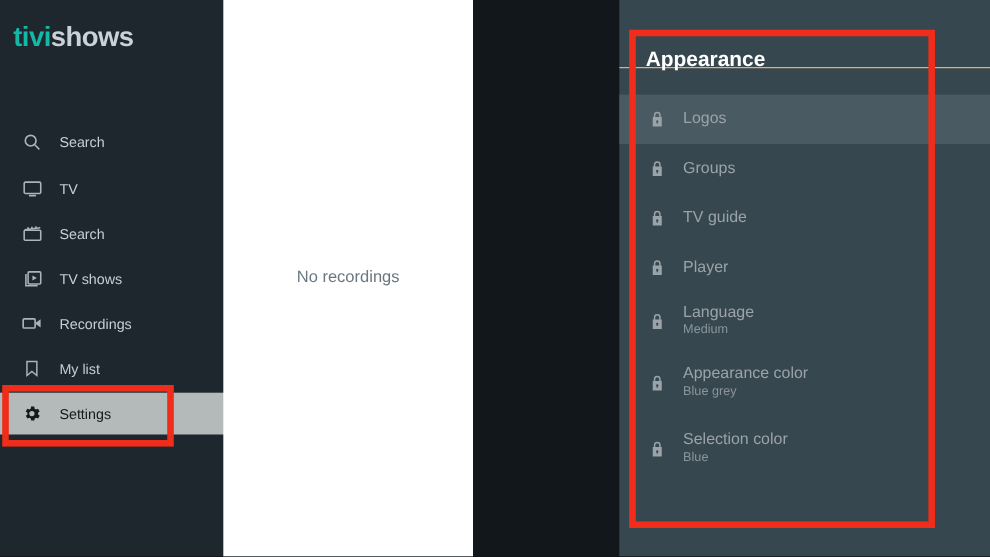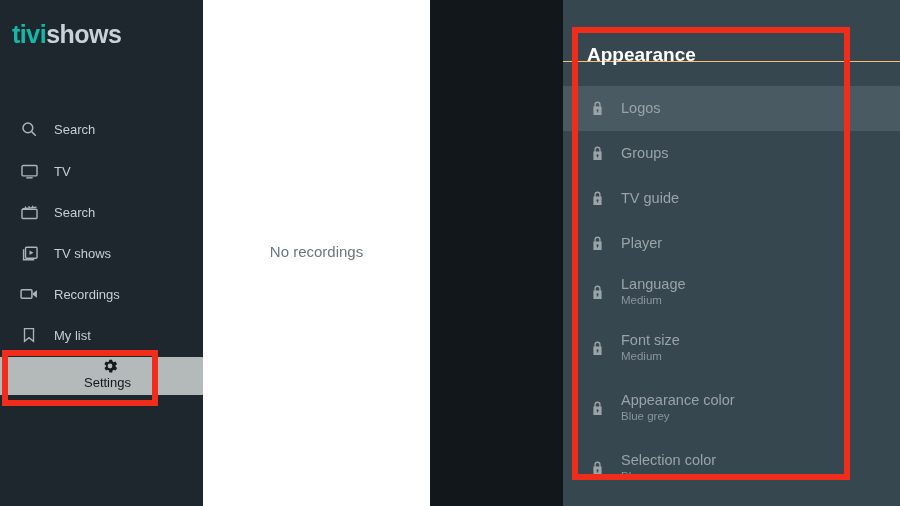--- a/index.html
+++ b/index.html
@@ -38,21 +38,20 @@
     display: flex; align-items: center; justify-content: center;
     color: #aab4bc;
   }
   .nav-item .lb {
     margin-left: 8px;
     font-size: 13px; color: #c5ced4;
   }
   .nav-item.sel {
     width: 207px; height: 38px;
     background: #b4b9ba;
-    flex-direction: column;
   }
   .nav-item.sel .ic { color: #15191c; }
   .nav-item.sel .lb { color: #15191c; }
 
   
   #mid {
     position: absolute; left: 203px; top: 0;
     width: 227px; height: 506px;
     background: #ffffff;
   }
@@ -250,31 +249,20 @@
           <svg width="17" height="17" viewBox="0 0 24 24" fill="currentColor">
             <path d="M12 2.2a4.4 4.4 0 0 0-4.4 4.4V9H6.2v12.2h11.6V9h-1.4V6.6A4.4 4.4 0 0 0 12 2.2zm0 1.9a2.5 2.5 0 0 1 2.5 2.5V9h-5V6.6A2.5 2.5 0 0 1 12 4.1zm0 9.1a1.5 1.5 0 0 1 .8 2.8v1.6h-1.6v-1.6A1.5 1.5 0 0 1 12 13.2z"></path>
           </svg>
         </span>
         <span class="txt">
           <div class="title">Language</div>
           <div class="sub">Medium</div>
         </span>
       </div>
 
-      <div class="row" style="height:60px">
-        <span class="lock">
-          <svg width="17" height="17" viewBox="0 0 24 24" fill="currentColor">
-            <path d="M12 2.2a4.4 4.4 0 0 0-4.4 4.4V9H6.2v12.2h11.6V9h-1.4V6.6A4.4 4.4 0 0 0 12 2.2zm0 1.9a2.5 2.5 0 0 1 2.5 2.5V9h-5V6.6A2.5 2.5 0 0 1 12 4.1zm0 9.1a1.5 1.5 0 0 1 .8 2.8v1.6h-1.6v-1.6A1.5 1.5 0 0 1 12 13.2z"></path>
-          </svg>
-        </span>
-        <span class="txt">
-          <div class="title">Font size</div>
-          <div class="sub">Medium</div>
-        </span>
-      </div>
 
       <div class="row" style="height:60px">
         <span class="lock">
           <svg width="17" height="17" viewBox="0 0 24 24" fill="currentColor">
             <path d="M12 2.2a4.4 4.4 0 0 0-4.4 4.4V9H6.2v12.2h11.6V9h-1.4V6.6A4.4 4.4 0 0 0 12 2.2zm0 1.9a2.5 2.5 0 0 1 2.5 2.5V9h-5V6.6A2.5 2.5 0 0 1 12 4.1zm0 9.1a1.5 1.5 0 0 1 .8 2.8v1.6h-1.6v-1.6A1.5 1.5 0 0 1 12 13.2z"></path>
           </svg>
         </span>
         <span class="txt">
           <div class="title">Appearance color</div>
           <div class="sub">Blue grey</div>

